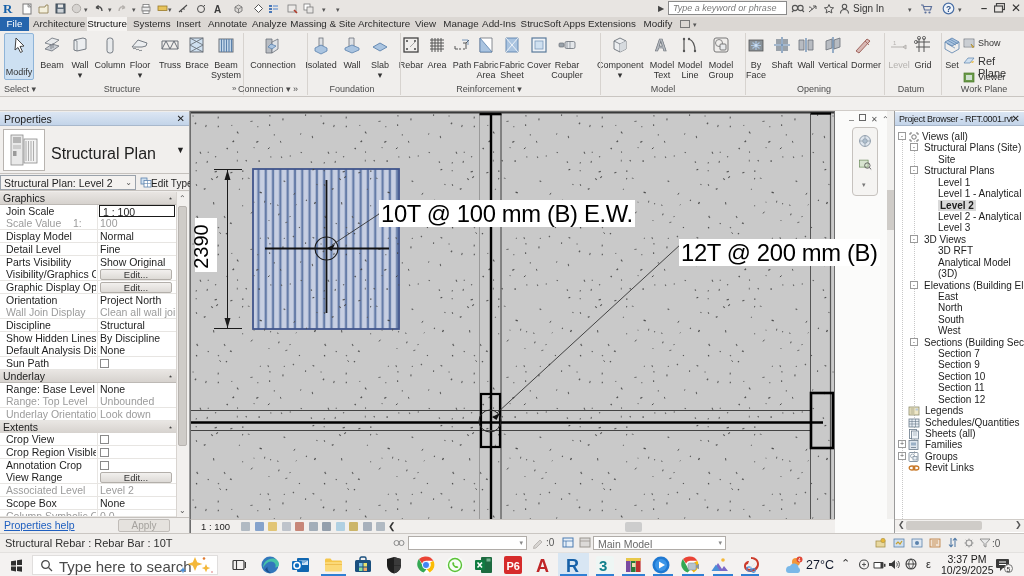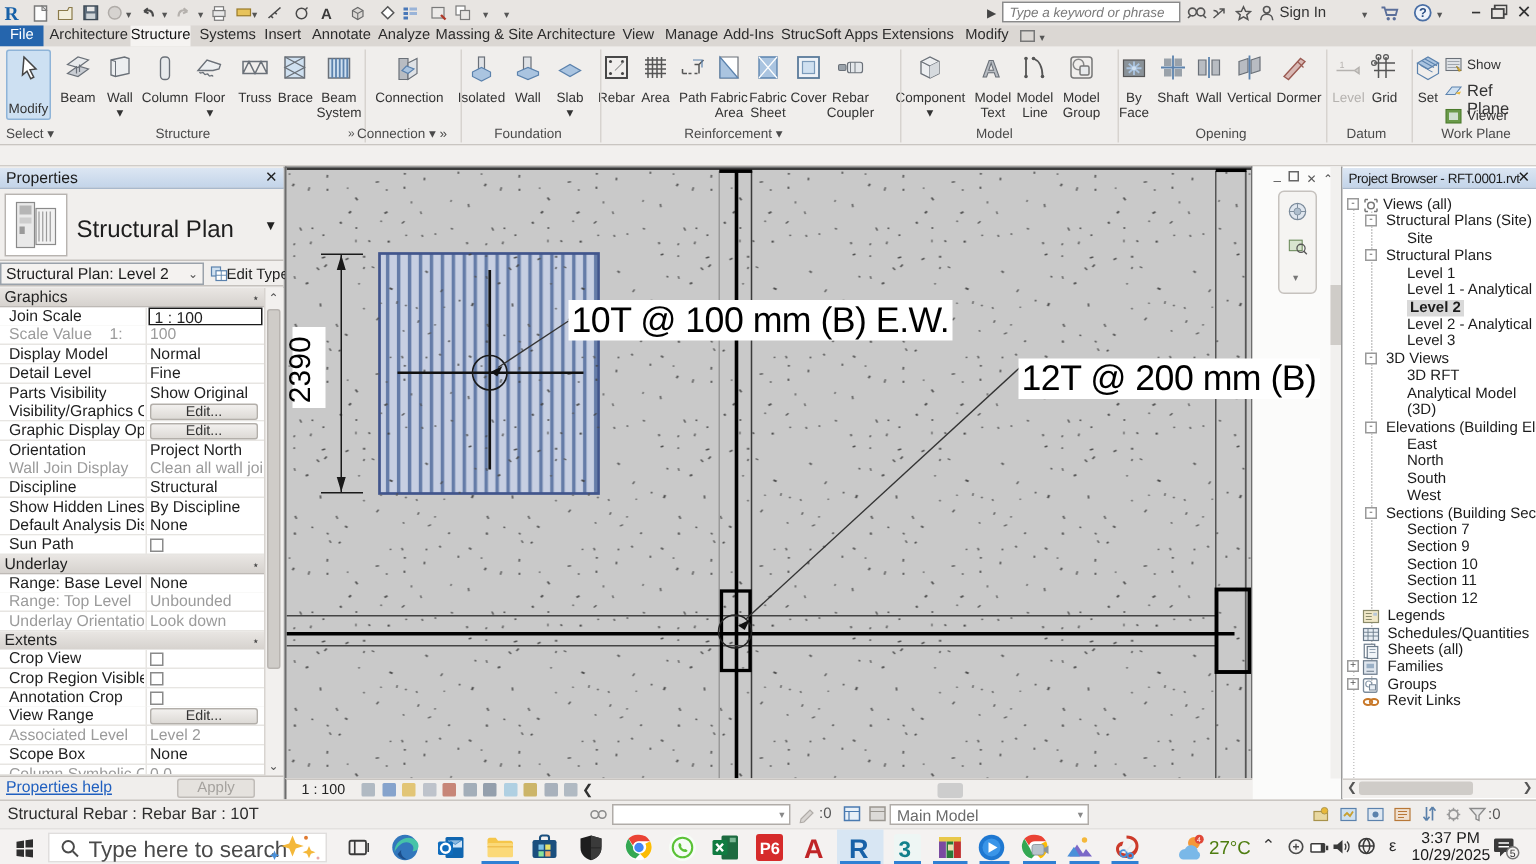--- a/index.html
+++ b/index.html
@@ -959,21 +959,21 @@
     <div class="ul" style="left:653px;width:20px"></div>
     <div class="ul" style="left:682px;width:22px"></div>
     <div class="ul" style="left:713px;width:20px"></div>
     <div class="ul" style="left:741px;width:18px"></div>
     <svg class="abs" style="left:783px;top:3px" width="20" height="18" viewBox="0 0 20 18">
       <circle cx="13" cy="6" r="4" fill="#f49838"></circle>
       <path d="M3 14a4 4 0 014-4 4.5 4.5 0 018.5 1.5A3 3 0 0115 17H6a3 3 0 01-3-3z" fill="#7ab8e8"></path>
       <circle cx="16.5" cy="3.5" r="3" fill="#e04838"></circle>
       <text x="15" y="5.6" font-size="4.5" fill="#fff" font-family="Liberation Sans">4</text>
     </svg>
-    <div class="abs" style="left:806px;top:5px;font-size:12.5px;color:#4d7c0f">27°C</div>
+    <div class="abs" style="left:806px;top:5px;font-size:12.5px;color:#0f172a">27°C</div>
     <div class="abs" style="left:841px;top:4px;font-size:11px;color:#333">⌃</div>
     <svg class="abs" style="left:858px;top:6px" width="12" height="11" viewBox="0 0 12 11">
       <circle cx="6" cy="5.5" r="4.5" fill="none" stroke="#4a4a4a" stroke-width="1.1"></circle>
       <path d="M4 5.5h4M6 3.5v4" stroke="#4a4a4a" stroke-width=".9"></path>
     </svg>
     <svg class="abs" style="left:873px;top:7px" width="13" height="10" viewBox="0 0 13 10">
       <rect x="0.5" y="2" width="10" height="6.5" rx="1" fill="#3a3a3a"></rect>
       <rect x="11" y="3.8" width="1.5" height="3" fill="#3a3a3a"></rect>
       <rect x="1.5" y="3" width="6" height="4.5" fill="#fff"></rect>
     </svg>

